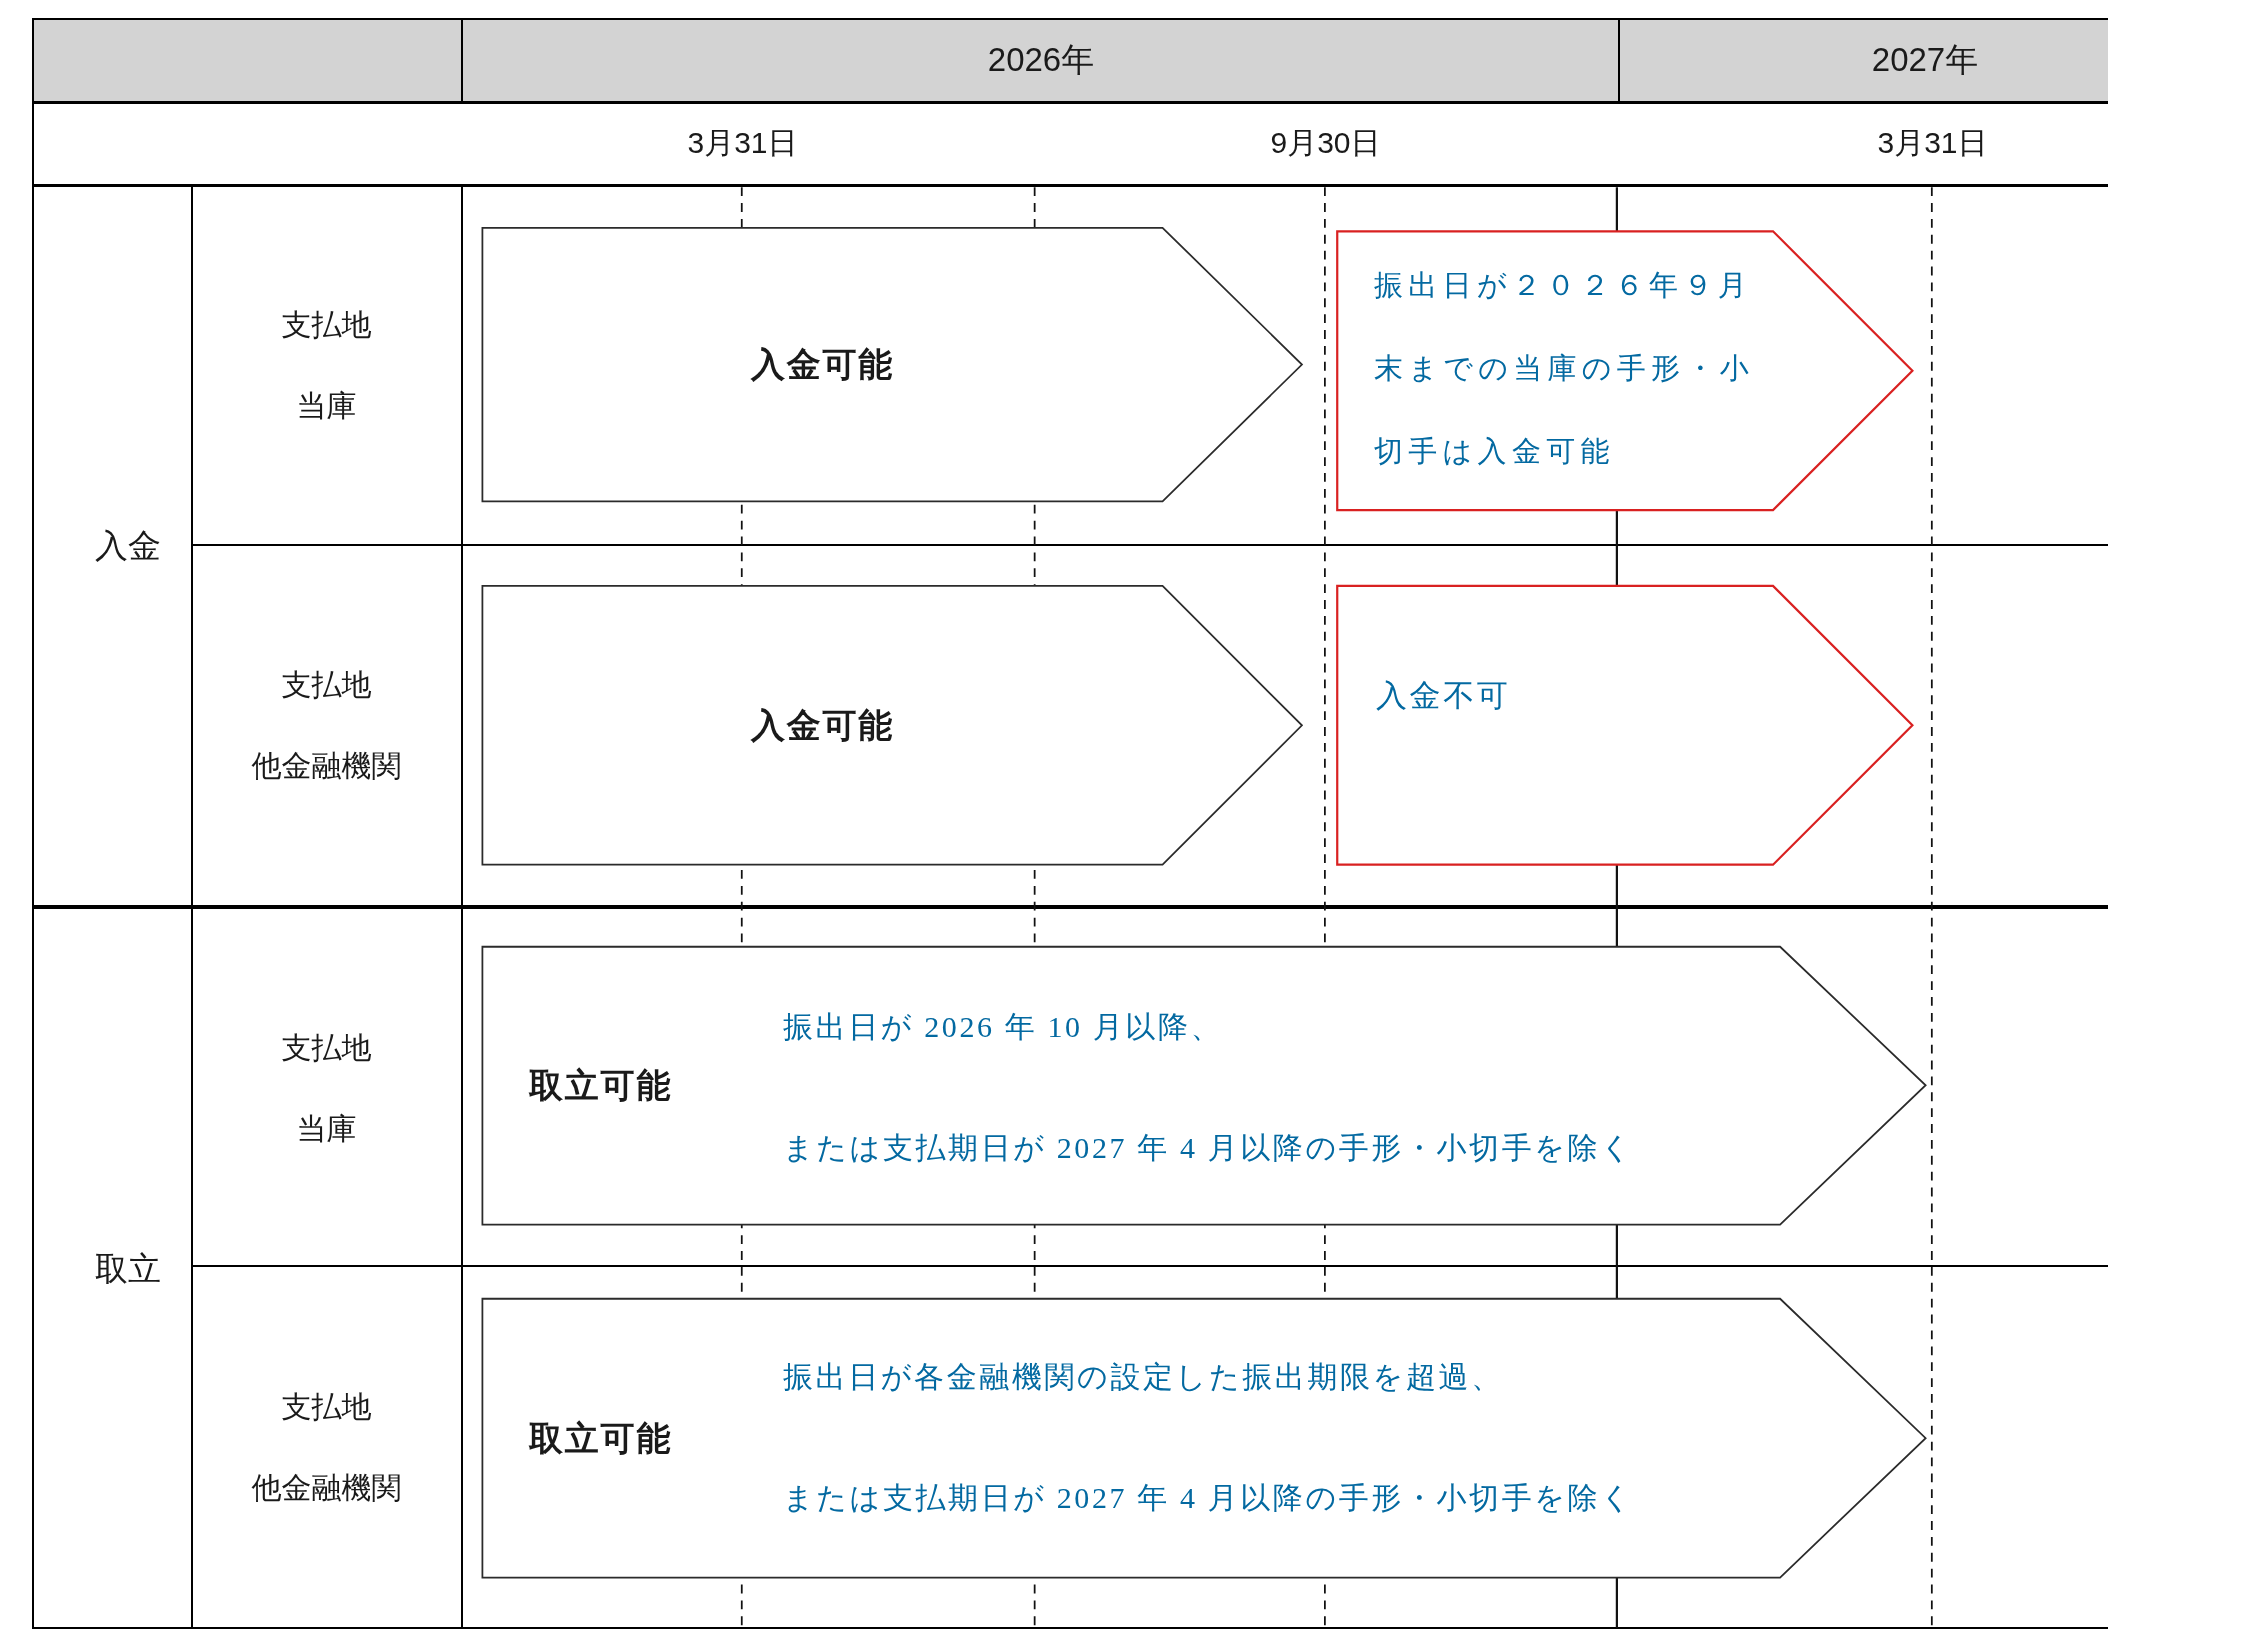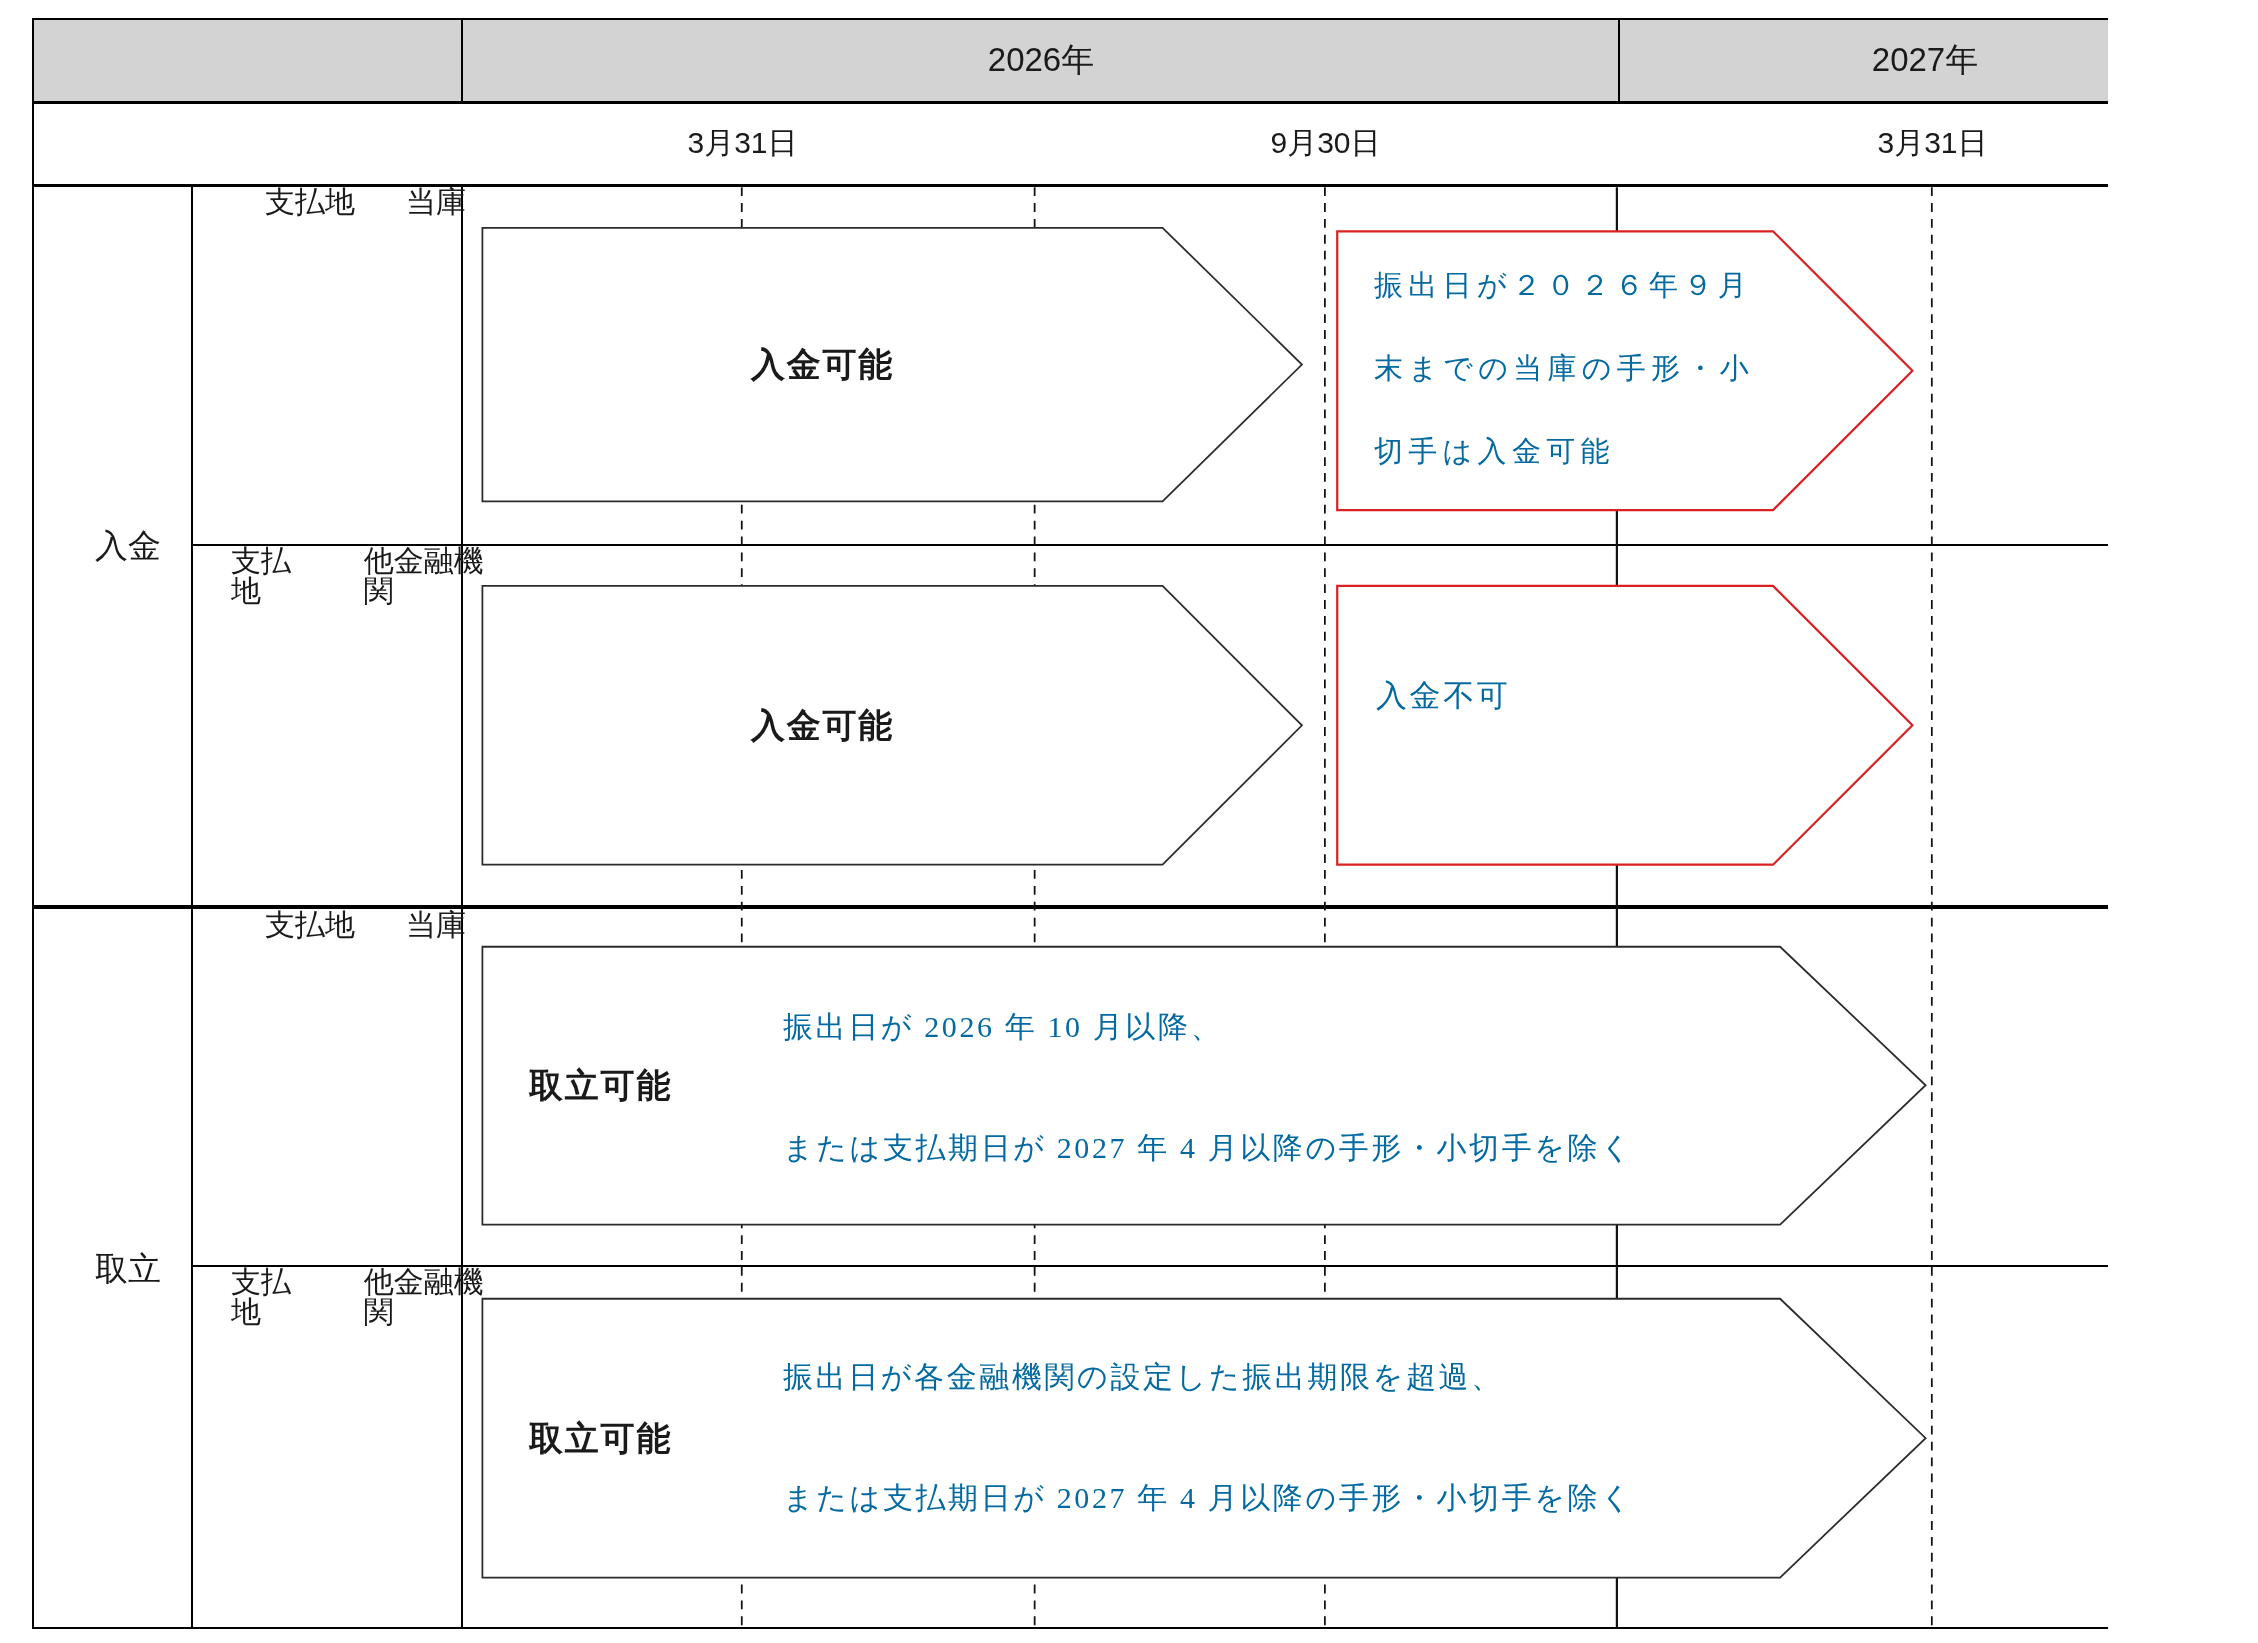--- a/index.html
+++ b/index.html
@@ -13,22 +13,22 @@
   }
   .abs{position:absolute;}
   .line{position:absolute;background:#000000;}
   .graybg{position:absolute;background:#d3d3d3;}
   .cell-center{display:flex;align-items:center;justify-content:center;}
   .cell-left{display:flex;align-items:center;justify-content:flex-start;}
   .year-label{font-size:33px;}
   .date-label{font-size:30px;}
   .section-label{font-size:33px;padding-left:16px;}
   .place-cell{
-    display:flex;flex-direction:row;align-items:flex-start;justify-content:center;
-    gap:51px;font-size:30px;line-height:1;padding-left:39px;
+    display:flex;flex-direction:column;align-items:center;justify-content:center;
+    gap:51px;font-size:30px;line-height:1;
   }
   .arrow-label{
     font-size:34px;font-weight:700;letter-spacing:1.8px;
     font-family:"Liberation Sans","DejaVu Sans",sans-serif;
   }
   .red-note{
     color:#0369a1;
     font-family:"Liberation Serif","DejaVu Serif",serif;
     line-height:1;
   }

